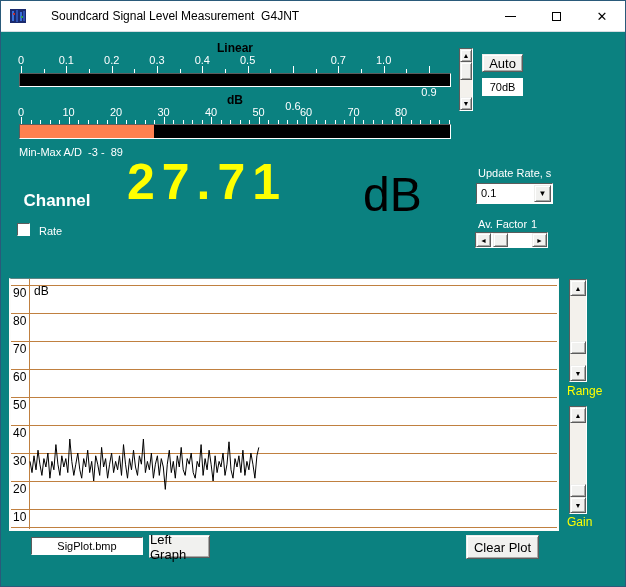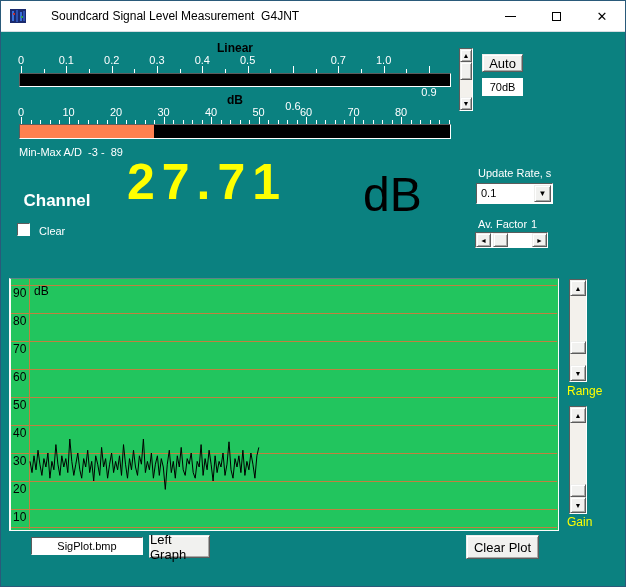--- a/index.html
+++ b/index.html
@@ -44,21 +44,21 @@
   .checkbox { position:absolute; width:13px; height:13px; background:#fff; }
   
   .combo { position:absolute; background:#fff; height:21px; }
   .combo-text { position:absolute; left:4px; top:3px; font-size:11px; color:#000; }
   .combo-btn { position:absolute; right:1px; top:1px; width:17px; height:17px; font-size:8px; }
   
   .vscroll, .hscroll { position:absolute; background:#f3f1ec; }
   .sb-arrow { position:absolute; font-size:7px; color:#000; }
   .sb-thumb { position:absolute; }
   
-  .plot { position:absolute; left:8px; top:277px; width:550px; height:253px; background:#22c55e;
+  .plot { position:absolute; left:8px; top:277px; width:550px; height:253px; background:#ffffff;
           border-top:1px solid #5e8585; border-left:2px solid #fcfcfa;
           border-right:1px solid #fcfcfa; border-bottom:1px solid #fcfcfa; }
   .plot svg { display:block; }
   
   .filebox { position:absolute; background:#fff; font-size:11px; color:#000;
              display:flex; align-items:center; justify-content:center; }
   .pushbtn { font-size:13px; }
   .flatwhite { position:absolute; background:#fff; color:#000; font-size:11px;
                display:flex; align-items:center; justify-content:center; }
 </style>
@@ -196,21 +196,21 @@
   <div class="vscroll sunken" style="left:458px;top:47px;width:14px;height:63px">
     <div class="btn3d sb-arrow" style="left:0;top:0;width:12px;height:13px">▲</div>
     <div class="btn3d sb-thumb" style="left:0;top:13px;width:12px;height:18px"></div>
     <div class="btn3d sb-arrow" style="left:0;bottom:0;width:12px;height:13px">▼</div>
   </div>
   <div class="btn3d abs pushbtn" style="left:481px;top:53px;width:41px;height:18px">Auto</div>
   <div class="flatwhite" style="left:481px;top:77px;width:41px;height:18px">70dB</div>
 
   <div class="chan" style="top:190px">Channel</div>
   <div class="checkbox sunken" style="left:16px;top:222px"></div>
-  <div class="abs wlabel" style="left:38px;top:224px">Clear</div>
+  <div class="abs wlabel" style="left:38px;top:224px">Rate</div>
 
   <div class="big-value" style="left:126px;top:156px">27.71</div>
   <div class="big-unit" style="left:362px;top:170px">dB</div>
 
   <div class="abs wlabel" style="left:477px;top:166px">Update Rate, s</div>
   <div class="combo sunken" style="left:475px;top:182px;width:77px">
     <span class="combo-text">0.1</span>
     <div class="btn3d combo-btn">▼</div>
   </div>
   <div class="abs wlabel" style="left:477px;top:217px">Av. Factor</div>

